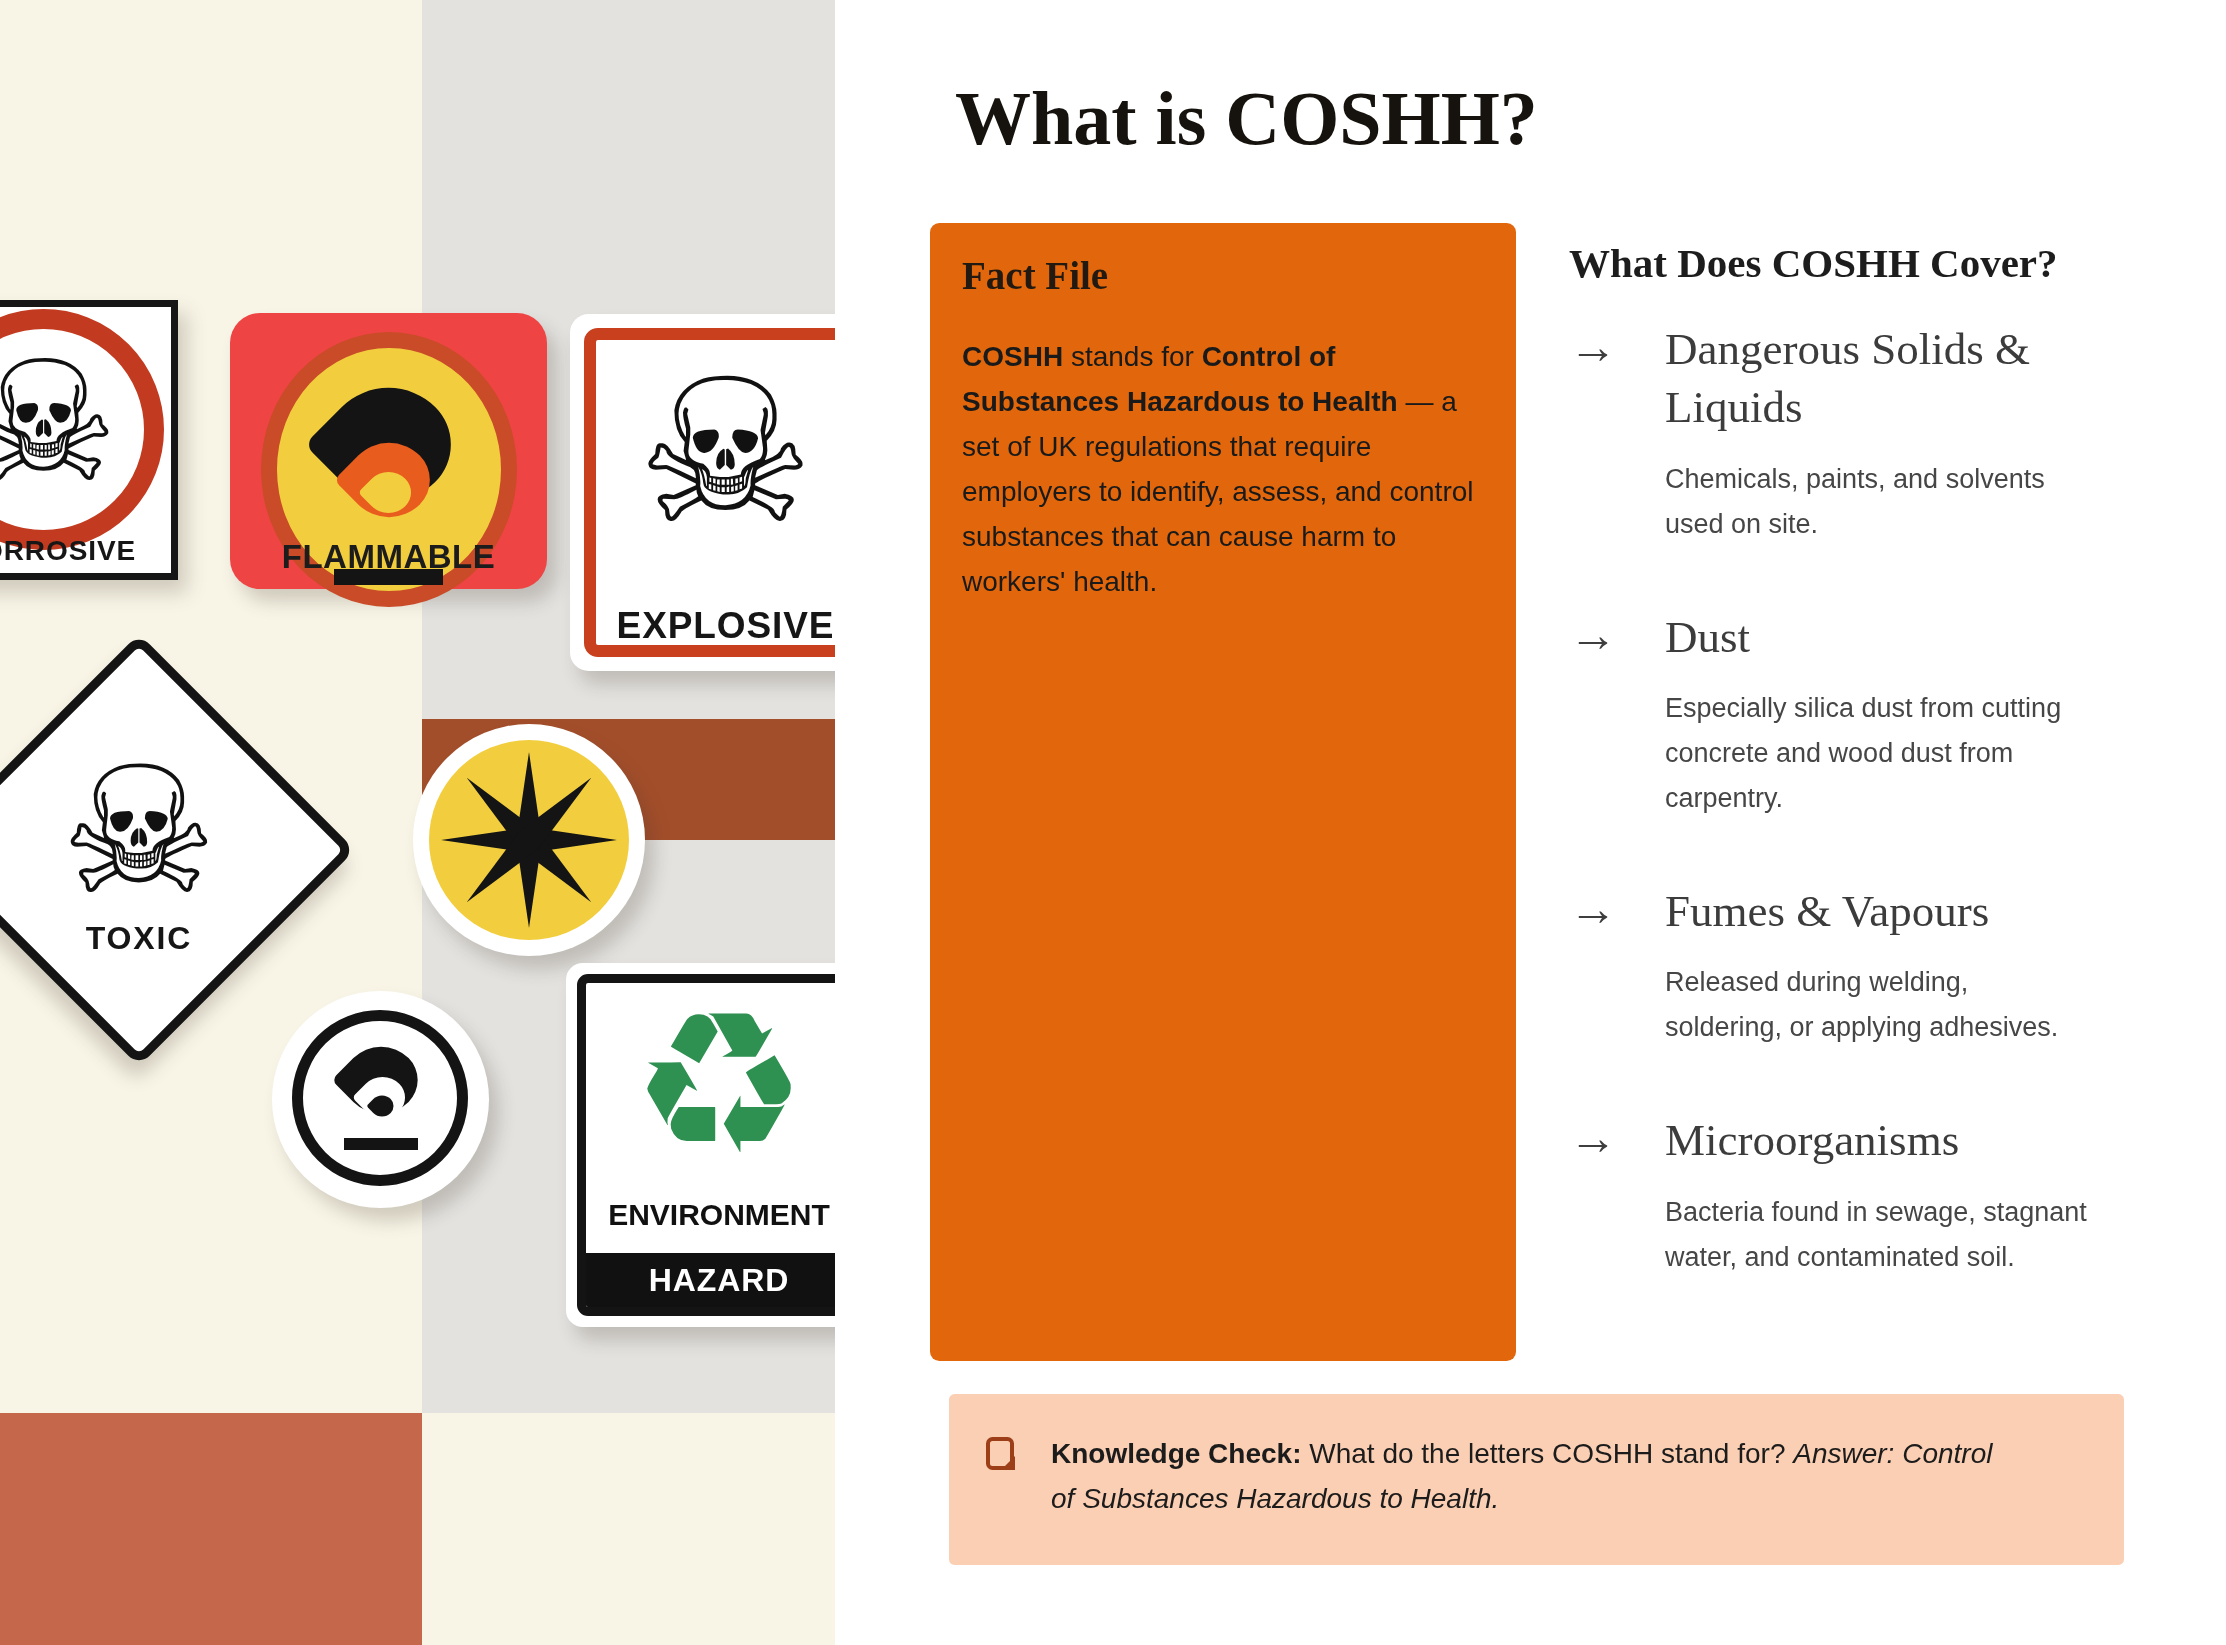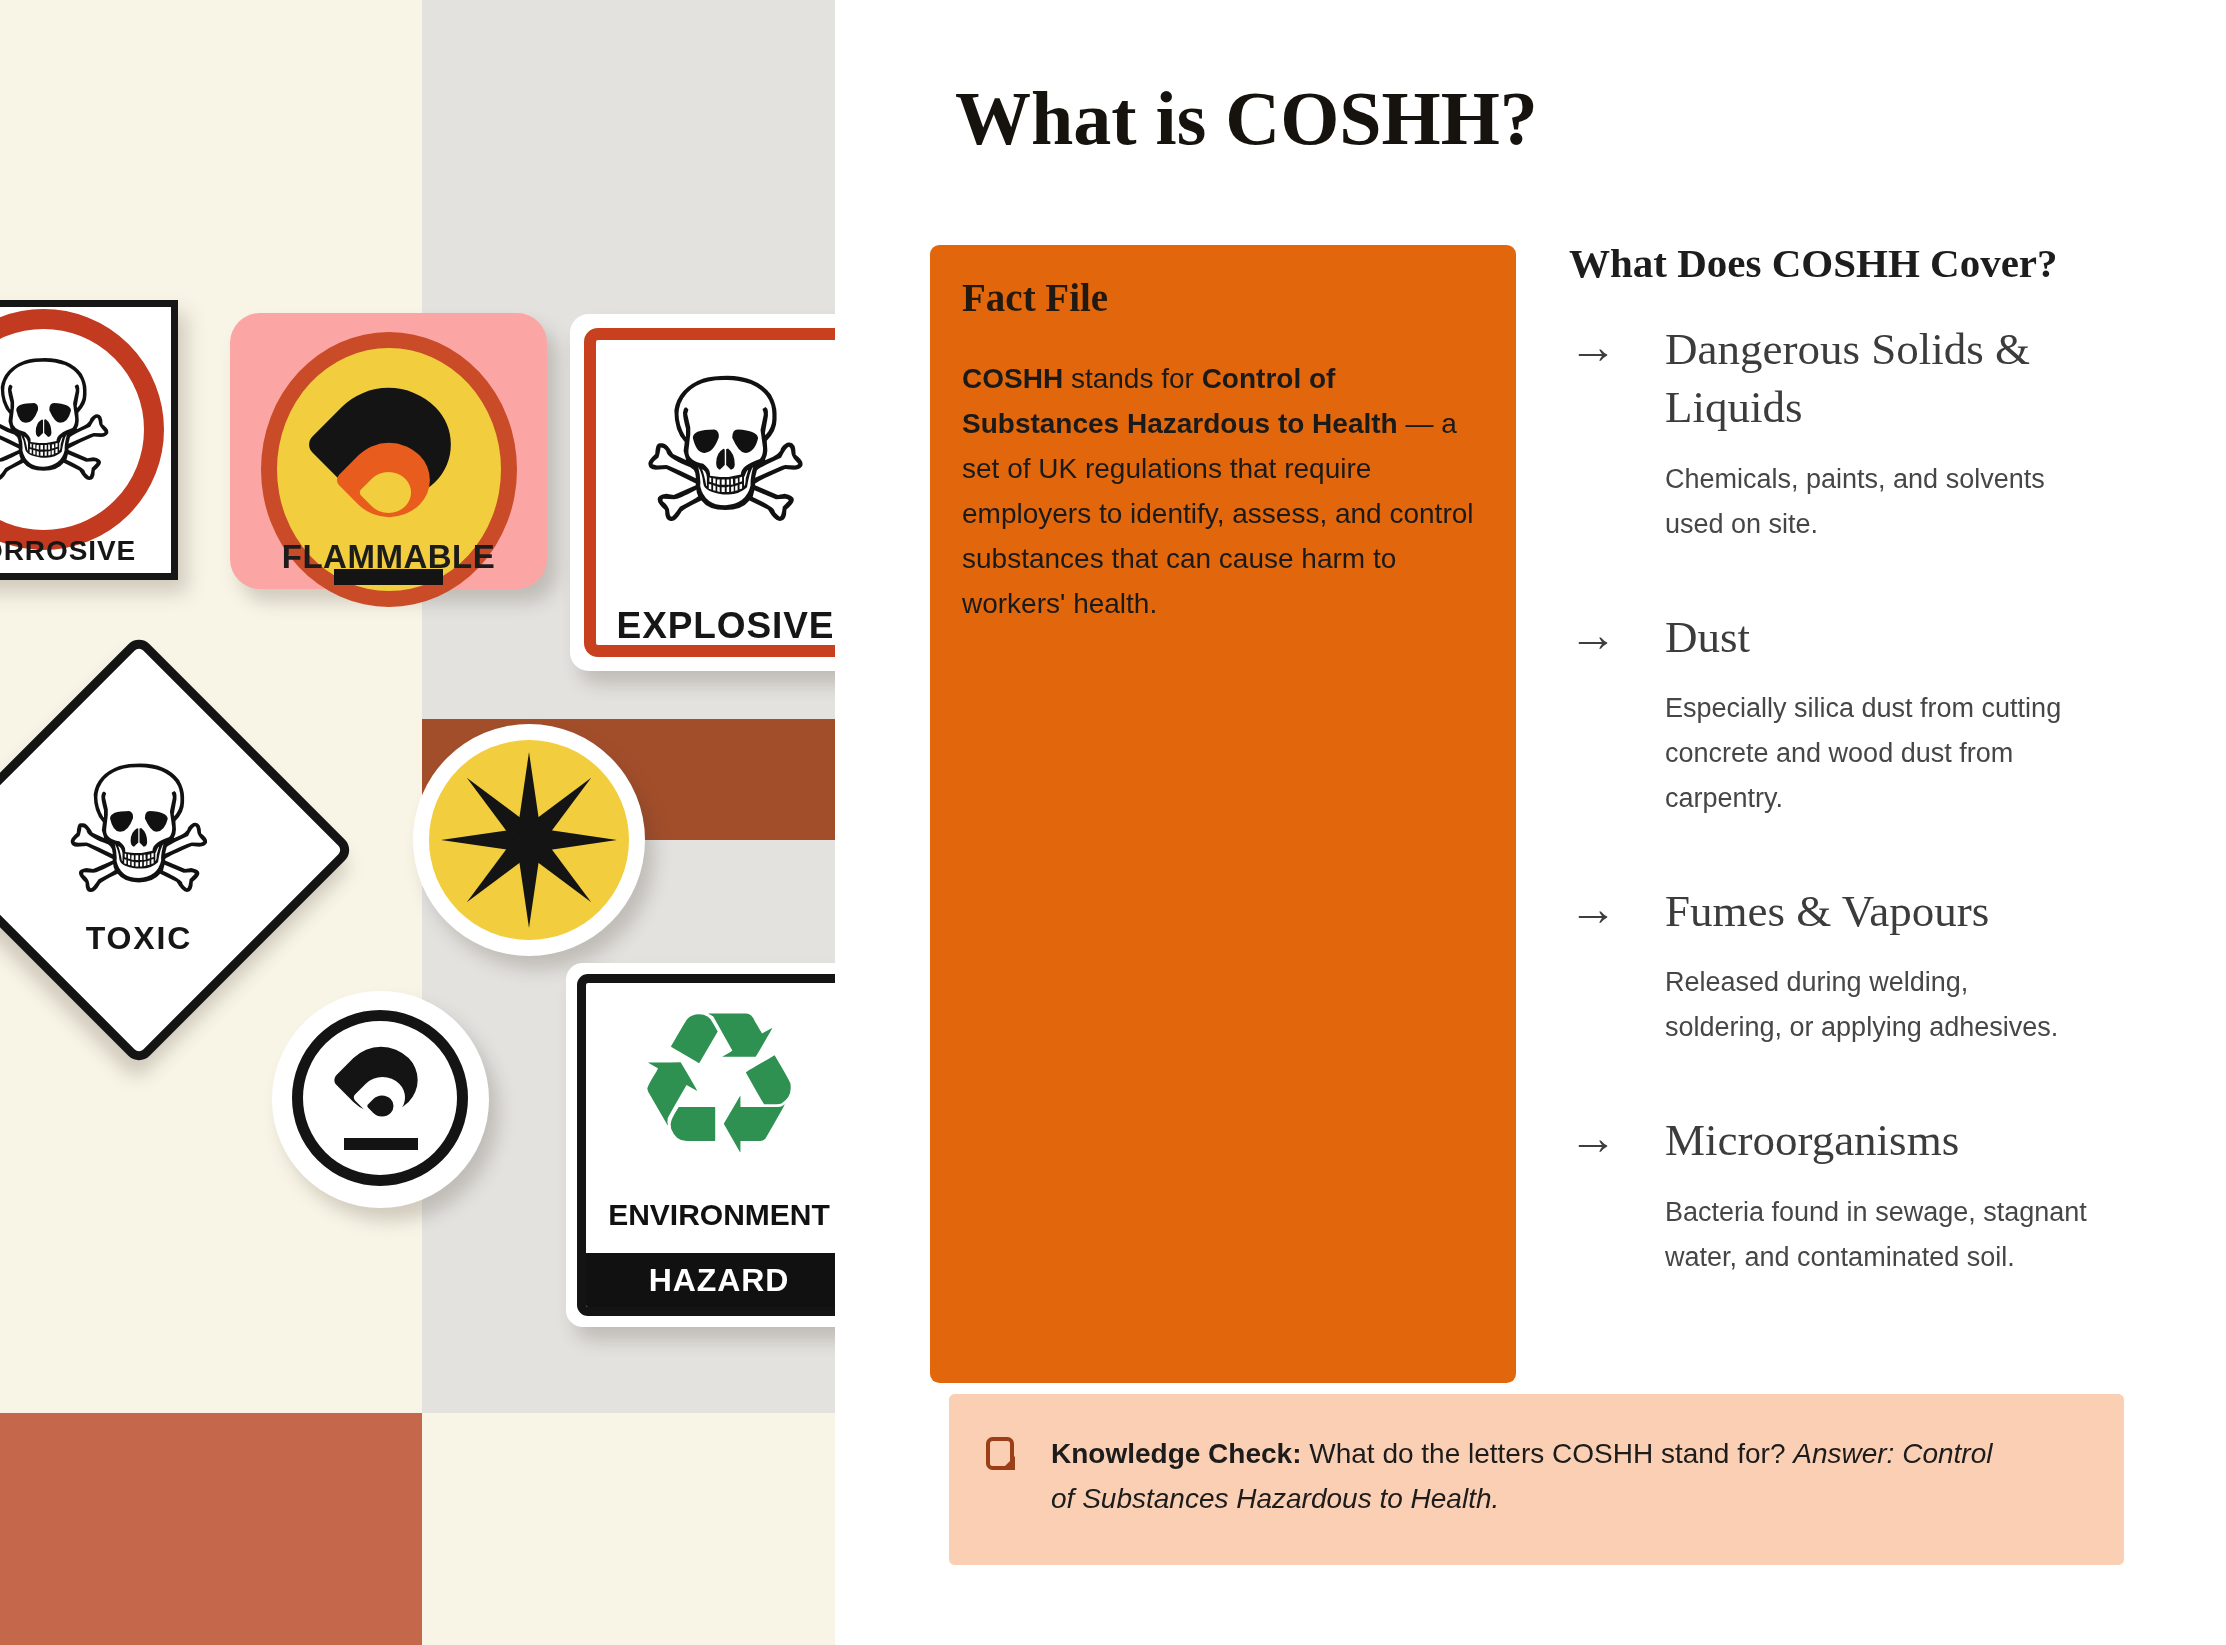--- a/index.html
+++ b/index.html
@@ -37,21 +37,21 @@
     font-size:167px; line-height:167px; color:#111;
   }
   .corrosive-label {
     position:absolute; left:0; bottom:5.6px; width:100%; text-align:center;
     font-weight:bold; font-size:28px; color:#161616; letter-spacing:0.9px;
   }
 
   
   .sign-flammable {
     position:absolute; left:230px; top:313px; width:317px; height:276px;
-    background:#fca5a5; border-radius:30px;
+    background:#ef4444; border-radius:30px;
   }
   .flam-oval {
     position:absolute; left:31px; top:18.6px; width:256px; height:275px;
     background:#F2CE3F; border:16.7px solid #C94B28; border-radius:50%;
   }
   .flame { position:absolute; transform:rotate(-45deg); border-radius:10% 58% 46% 58%; }
   .flam-black  { left:99px; top:72px;  width:119px; height:119px; background:#141414; }
   .flam-orange { left:120px; top:128px; width:78px;  height:78px;  background:#E85C1D; }
   .flam-core   { left:137px; top:158px; width:43px;  height:43px;  background:#F2CE3F; }
   .flam-bar { position:absolute; left:104px; top:256px; width:109px; height:16px; background:#141414; }
@@ -135,21 +135,21 @@
 
   
   .page-title {
     position:absolute; left:955px; top:76px;
     font-family:"Liberation Serif", serif; font-weight:600; font-size:76px;
     line-height:1.12; color:#16120D;
   }
 
   .fact-card {
     position:absolute; left:930px; top:223px; width:586px; height:1138px;
-    background:#E2670C; border-radius:9.3px; padding:28px 32px 18px 32px;margin-top:22px;
+    background:#E2670C; border-radius:9.3px; padding:28px 32px 18px 32px;
   }
   .fact-heading {
     font-family:"Liberation Serif", serif; font-weight:600; font-size:39px;
     color:#221A10; line-height:50px; margin-bottom:33px;
   }
   .fact-body { font-size:28px; line-height:45px; color:#1A1A1A; width:522px; }
   .fact-body b { font-weight:bold; }
 
   .cover-col { position:absolute; left:1569px; top:239px; width:557px; }
   .cover-heading {

